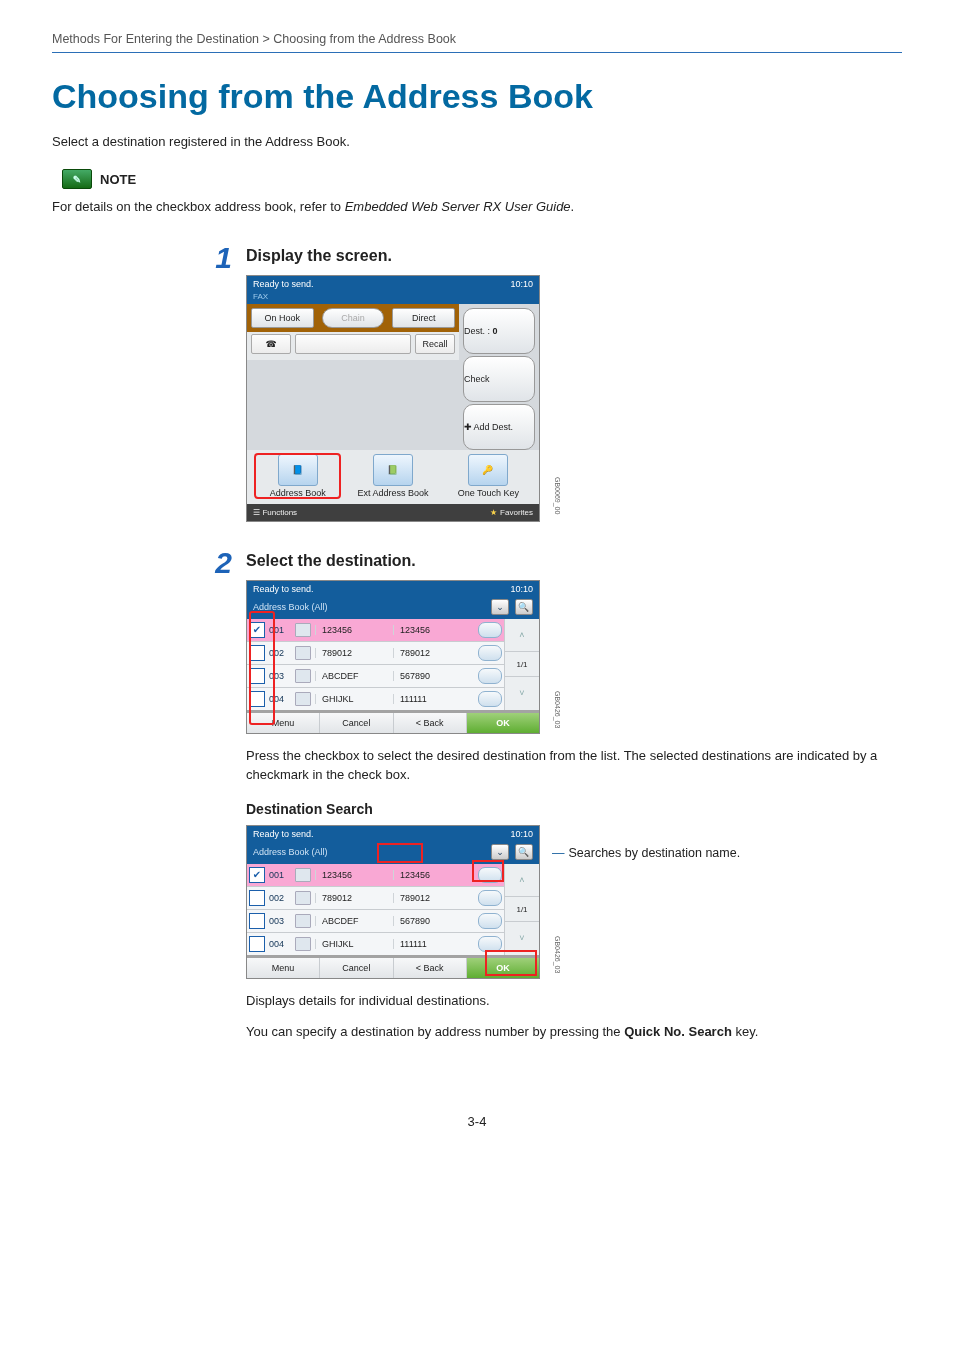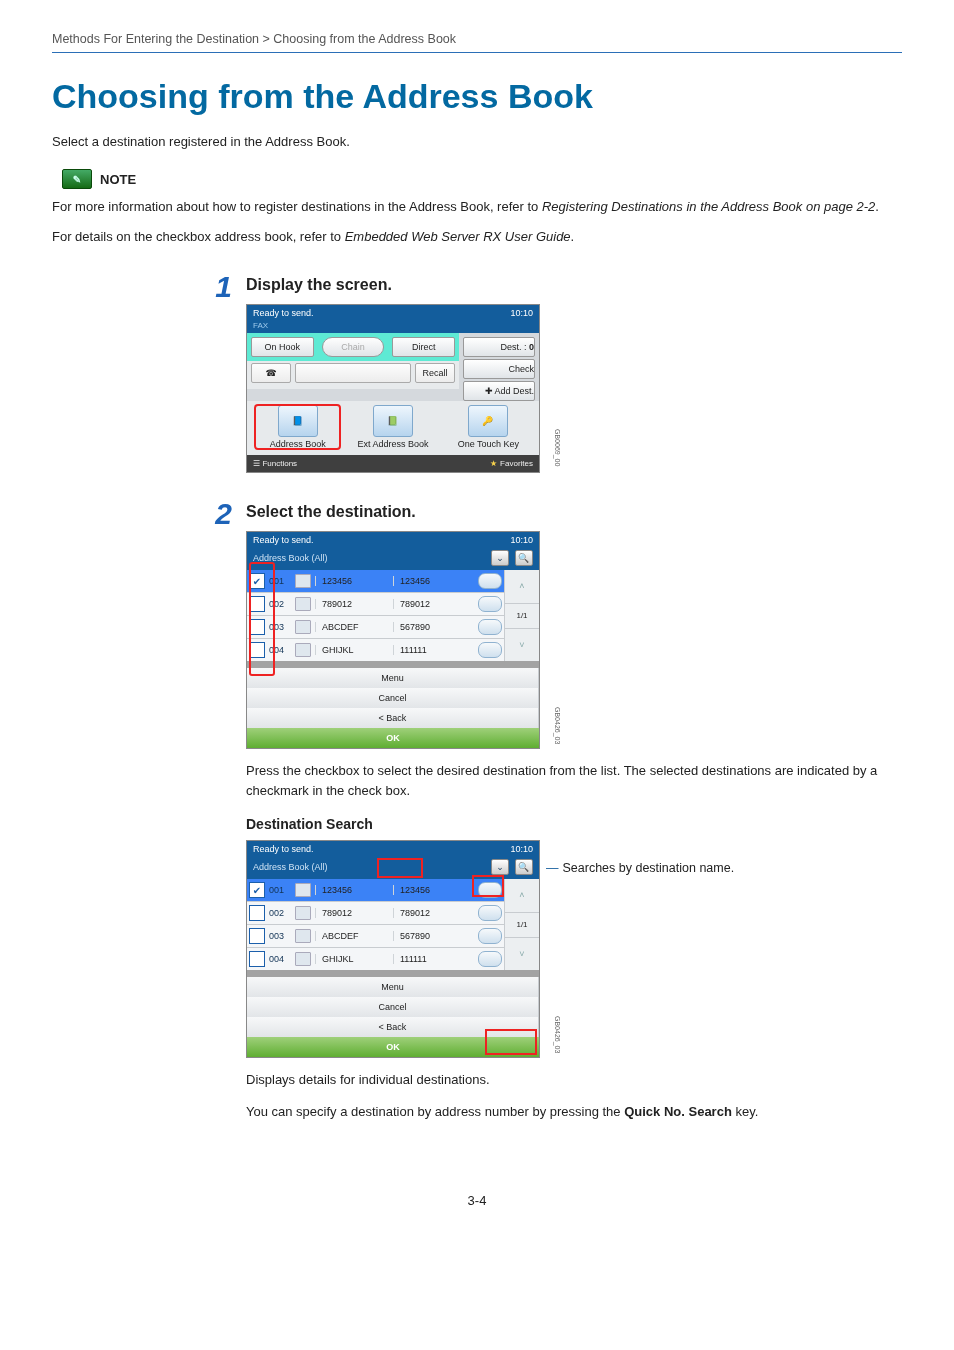--- a/index.html
+++ b/index.html
@@ -101,44 +101,44 @@
   .scr-sub {
     background: #135d9c;
     color: #9dc9ec;
     padding: 0 6px 3px 6px;
     font-size: 8px;
   }
   .scr-row1 {
     display: flex;
     padding: 4px 4px;
     gap: 8px;
-    background: #5eead4;
+    background: #a16207;
   }
   .btn-s {
     flex: 1;
     border: 1px solid #999;
     background: linear-gradient(#fefefe,#e0e4e8);
     text-align: center;
     padding: 4px 0;
     border-radius: 2px;
   }
   .btn-s.disabled { color: #aaa; border-radius: 10px; }
   .right-col {
     width: 72px;
     display: flex;
     flex-direction: column;
     gap: 2px;
     margin-left: 4px;
   }
   .btn-r {
     border: 1px solid #999;
     background: linear-gradient(#fff,#e0e4e8);
-    text-align: right;
-    padding: 4px 0;
-    border-radius: 2px;
+    text-align: left;
+    padding: 17px 0;
+    border-radius: 10px;
   }
   .scr-mid {
     display: flex;
     padding: 2px 4px 6px 4px;
     background: #e7eaec;
   }
   .mid-left { flex: 1; display: flex; gap: 4px; }
   .mid-left .slot {
     flex: 1;
     border: 1px solid #aaa;
@@ -210,56 +210,55 @@
   .list-body { display:flex; }
   .list-rows { flex:1; }
   .list-row {
     display:flex; align-items:center;
     border-top:1px solid #c8ccd0;
     padding: 3px 2px;
     gap:4px;
     background:#f4f6f8;
   }
   .list-row.first { border-top:none; }
-  .list-row.sel { background:#3b82f6; }
+  .list-row.sel { background:#f9a8d4; }
   .cb { width:14px;height:14px;border:1px solid #1b5fab;background:#fff;display:flex;align-items:center;justify-content:center;color:#1b5fab;font-size:10px;}
   .cb.chk::after{ content:"✔"; color:#1b5fab; font-size:10px;}
   .num { width:22px; text-align:left; color:#135; }
   .phicon { width:14px;height:12px;background:#dfe7ee;border:1px solid #aab; border-radius:1px; display:inline-block;}
   .name { flex:1; border-left:1px solid #cfd4d8; padding-left:6px;}
   .faxno{ width:70px; border-left:1px solid #cfd4d8; padding-left:6px;}
   .det { width:22px;height:14px;margin-left:4px;background:linear-gradient(#f6f9fb,#cfe0ee);border:1px solid #8fb2d0;border-radius:7px;}
   .list-side {
     width:34px; display:flex; flex-direction:column;
     border-left:1px solid #c8ccd0;
   }
   .arrow { flex:1;display:flex;align-items:center;justify-content:center;color:#8aa;}
   .pager { flex:0 0 24px;display:flex;align-items:center;justify-content:center;border-top:1px solid #c8ccd0;border-bottom:1px solid #c8ccd0; font-size:8px;}
   .s2-footer {
     display:flex;
-    border-top:7px solid #a3a3a3;
-    flex-direction:column;
+    border-top:3px solid #a3a3a3;
   }
   .fbtn {
     flex:1; text-align:center;
     padding:5px 0;
     border-right:1px solid #c8ccd0;
     background:linear-gradient(#f7f8f9,#e2e5e8);
   }
   .fbtn:last-child{border-right:none;}
   .fbtn.ok{ background:linear-gradient(#9fd07a,#5fae32); color:#fff; font-weight:bold;}
   .s2-tag { position:absolute; right:-22px; bottom:4px; writing-mode:vertical-rl; font-size:7px;color:#666;}
   .red-col {
     position:absolute; left:2px; top:30px; width:22px; height:110px;
     border:2px solid #e22; border-radius:3px; pointer-events:none;
   }
 
   
   .anno-wrap { display:flex; align-items:flex-start; }
-  .anno-col { margin-left:6px; font-size:12.5px; padding-top:20px; line-height:1.4; }
+  .anno-col { margin-left:12px; font-size:12.5px; padding-top:20px; line-height:1.4; }
   .anno-col div { margin-bottom:28px; }
   .connector { color:#135d9c; margin-right:4px; }
 
   p.body-text { font-size:13px; margin:12px 0; line-height:1.5;}
   .sub-h { font-weight:bold; font-size:14px; margin:16px 0 8px 0;}
 
   
   .hl-search { position:absolute; left:130px; top:17px; width:42px; height:16px; border:2px solid #e22; pointer-events:none; }
   .hl-det { position:absolute; left:225px; top:34px; width:28px; height:18px; border:2px solid #e22; pointer-events:none; }
   .hl-ok { position:absolute; right:2px; bottom:2px; width:48px; height:22px; border:2px solid #e22; pointer-events:none;}
@@ -274,24 +273,20 @@
   <hr class="top-rule">
 
   <h1 class="page-title">Choosing from the Address Book</h1>
 
   <p class="lead">Select a destination registered in the Address Book.</p>
 
   <div class="note-bar">
     <span class="note-icon">✎</span>
     <span>NOTE</span>
   </div>
-  <p class="note-text">
-    <span>For more information about how to register destinations in the Address Book, refer to </span>
-    <em class="ref">Registering Destinations in the Address Book on page 2-2</em>.
-  </p>
   <p class="note-text">
     <span>For details on the checkbox address book, refer to </span>
     <em class="ref">Embedded Web Server RX User Guide</em>.
   </p>
 
   
   <div class="step-row">
     <div class="step-num">1</div>
     <div class="step-body">
       <div class="step-title">Display the screen.</div>

